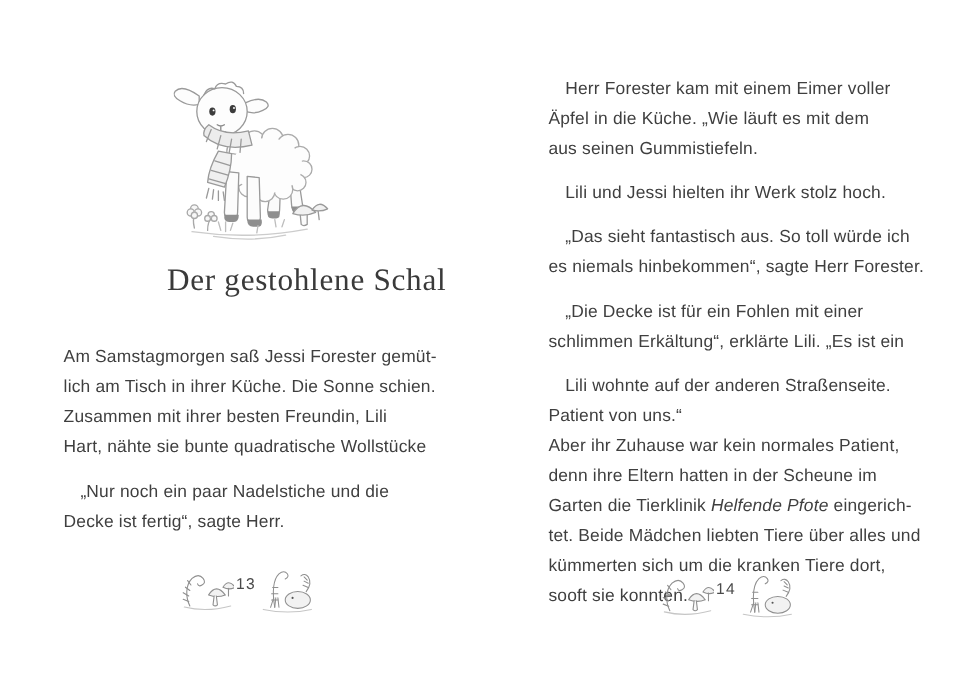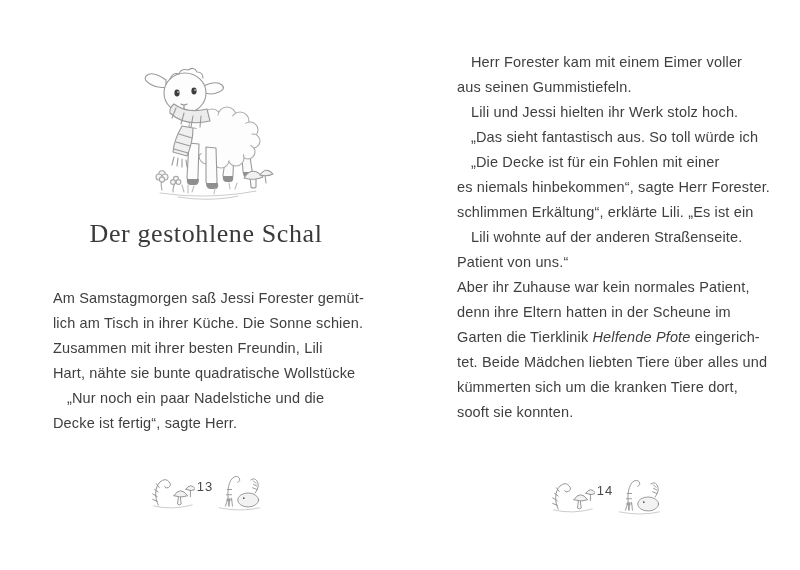--- a/index.html
+++ b/index.html
@@ -11,35 +11,35 @@
     position:relative;
     overflow:hidden;
     color:#3c3c3c;
   }
   .page { position:absolute; inset:0; }
 
   .main-illustration { position:absolute; left:126px; top:46px; }
 
   .chapter-title {
     position:absolute; left:40px; top:219px; width:332px;
-    text-align:center;
+    text-align:right;
     font-family:"Liberation Serif","DejaVu Serif",serif;
     font-size:26px; letter-spacing:0.6px; color:#3a3a3a;
     font-weight:400;
   }
 
   .body-text {
     position:absolute;
     font-size:14.5px; line-height:25px; letter-spacing:0.15px;
     color:#3f3f3f;
   }
   .left-text  { left:53px;  top:286px; width:330px; }
   .right-text { left:457px; top:50px;  width:310px; }
   .line { height:25px; white-space:nowrap; }
-  .line.indent { padding-left:14px; }
+  .line.indent { padding-left:14px;margin-top:12px; }
   .ital { font-style:italic; }
 
   .footer {
     position:absolute; height:42px;
     display:flex; align-items:center; justify-content:center; gap:0;
   }
   .footer-left  { left:40px;  top:472px; width:332px; }
   .footer-right { left:445px; top:476px; width:322px; }
   .page-number { font-size:13px; color:#4a4a4a; letter-spacing:1px; padding:0 2px 14px 2px; }
   .vignette { display:block; }
@@ -181,25 +181,26 @@
           <path d="M5 40 q24 5 46 0" stroke="#c6c6c6"></path>
         </g>
       </svg>
     </div>
   </div>
 
   <div>
 
     <div class="body-text right-text">
       <div class="line indent">Herr Forester kam mit einem Eimer voller</div>
+      <div class="line">Äpfel in die Küche. „Wie läuft es mit dem</div>
       <div class="line">aus seinen Gummistiefeln.</div>
       <div class="line indent">Lili und Jessi hielten ihr Werk stolz hoch.</div>
       <div class="line indent">„Das sieht fantastisch aus. So toll würde ich</div>
+      <div class="line">es niemals hinbekommen“, sagte Herr Forester.</div>
       <div class="line indent">„Die Decke ist für ein Fohlen mit einer</div>
-      <div class="line">es niemals hinbekommen“, sagte Herr Forester.</div>
       <div class="line">schlimmen Erkältung“, erklärte Lili. „Es ist ein</div>
       <div class="line indent">Lili wohnte auf der anderen Straßenseite.</div>
       <div class="line">Patient von uns.“</div>
       <div class="line">Aber ihr Zuhause war kein normales Patient,</div>
       <div class="line">denn ihre Eltern hatten in der Scheune im</div>
       <div class="line"><span>Garten die Tierklinik </span><span class="ital">Helfende Pfote</span><span> eingerich-</span></div>
       <div class="line">tet. Beide Mädchen liebten Tiere über alles und</div>
       <div class="line">kümmerten sich um die kranken Tiere dort,</div>
       <div class="line">sooft sie konnten.</div>
     </div>

